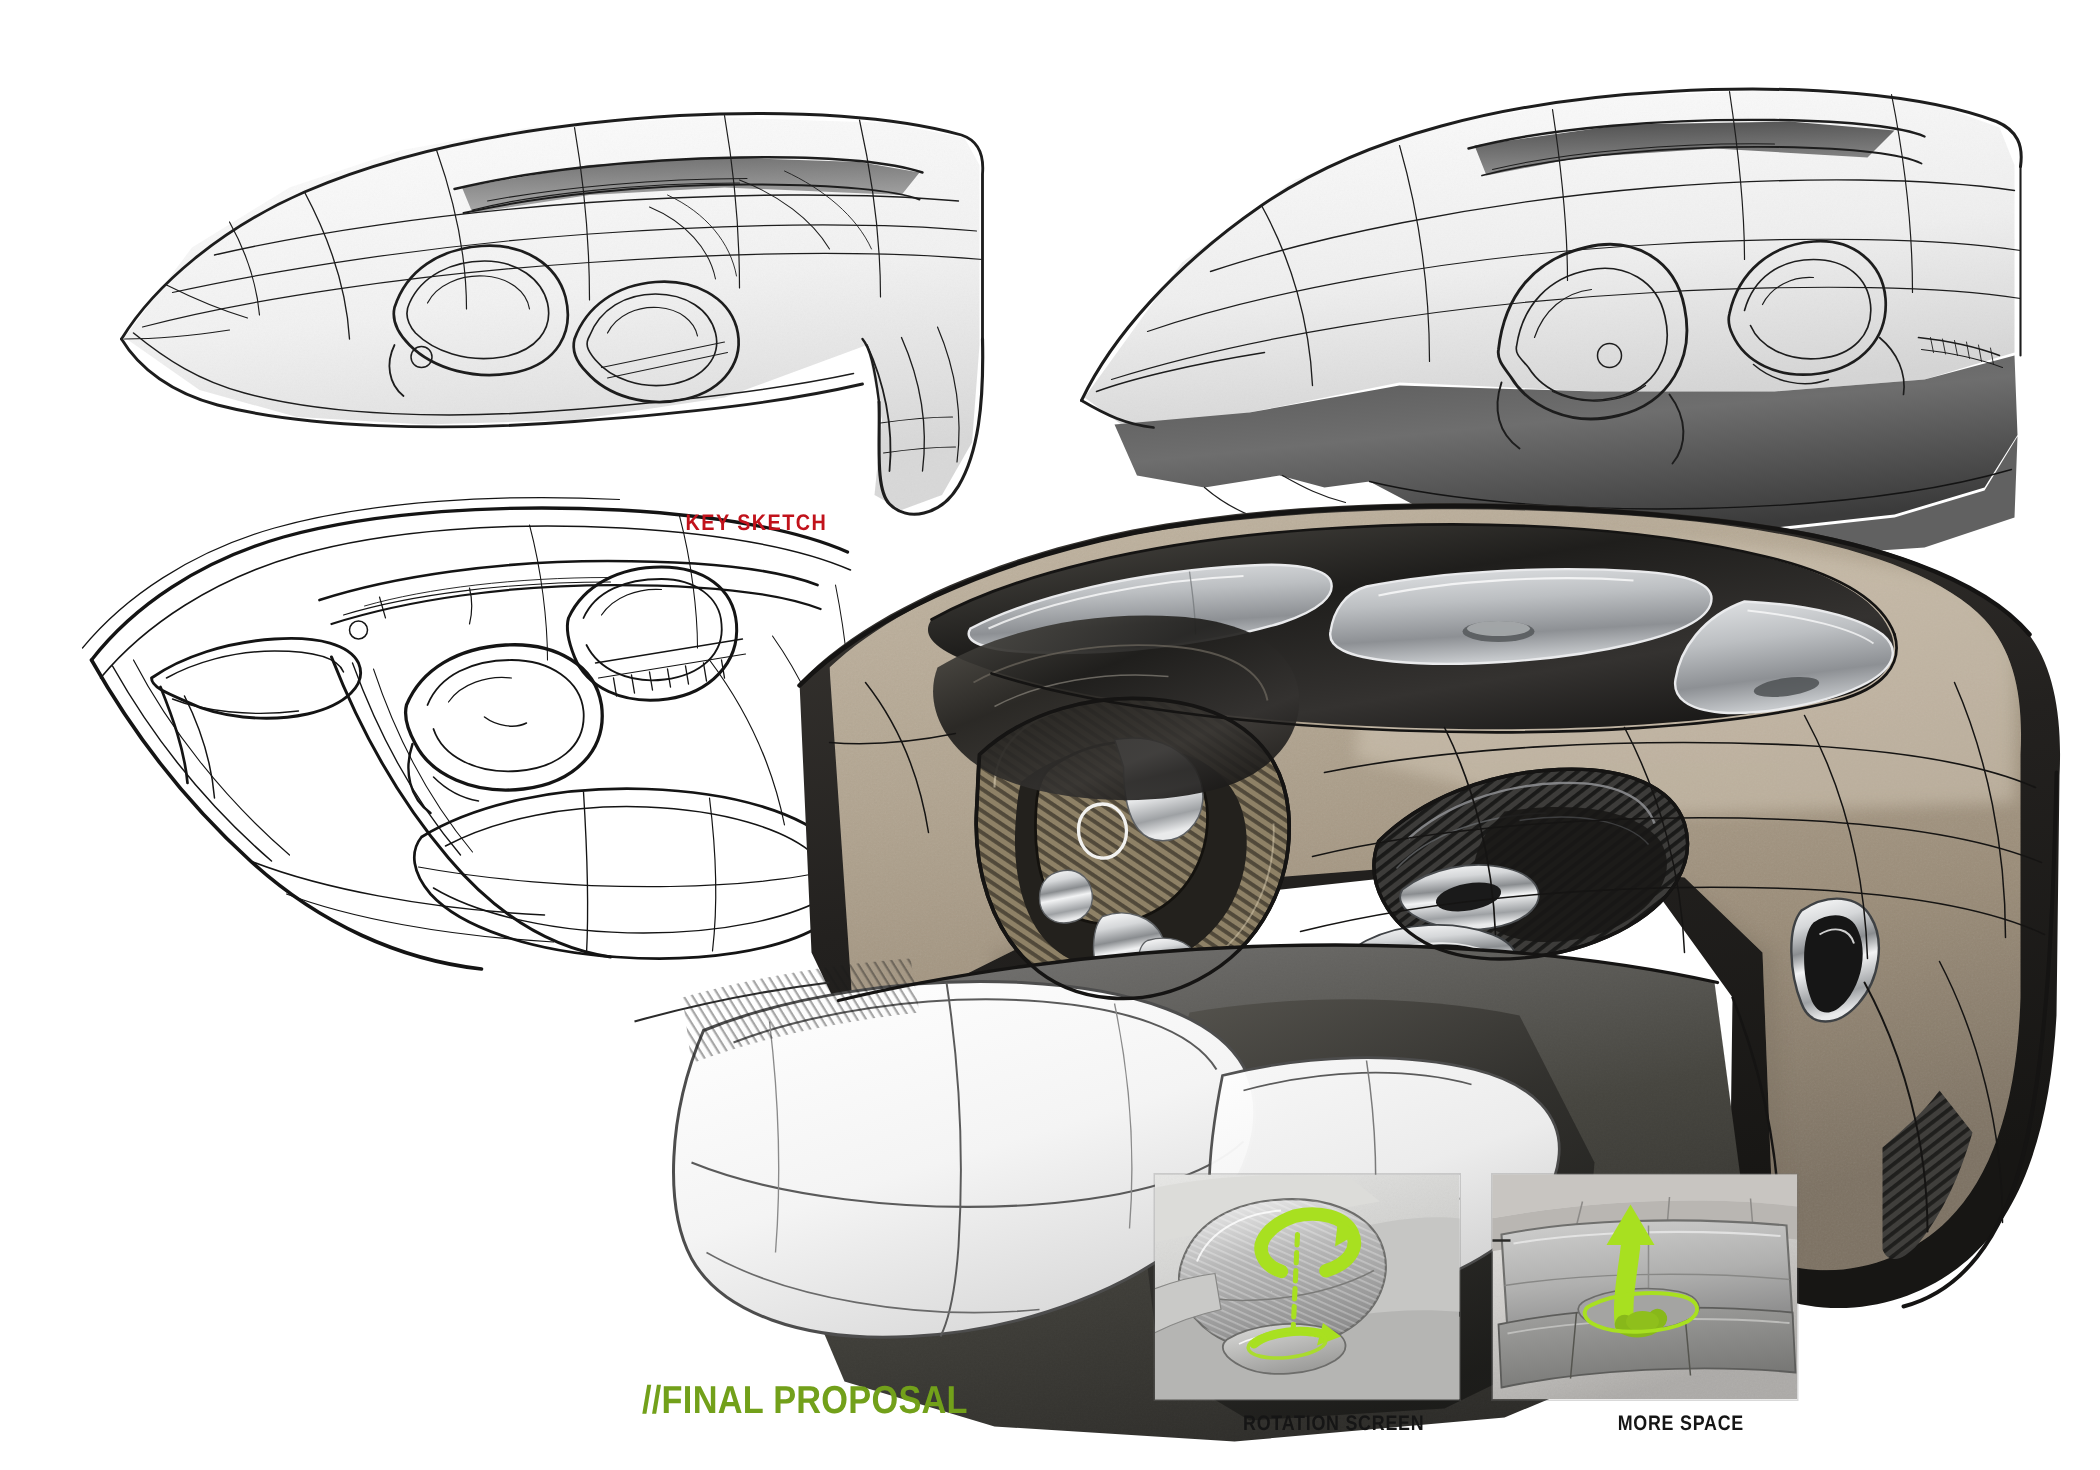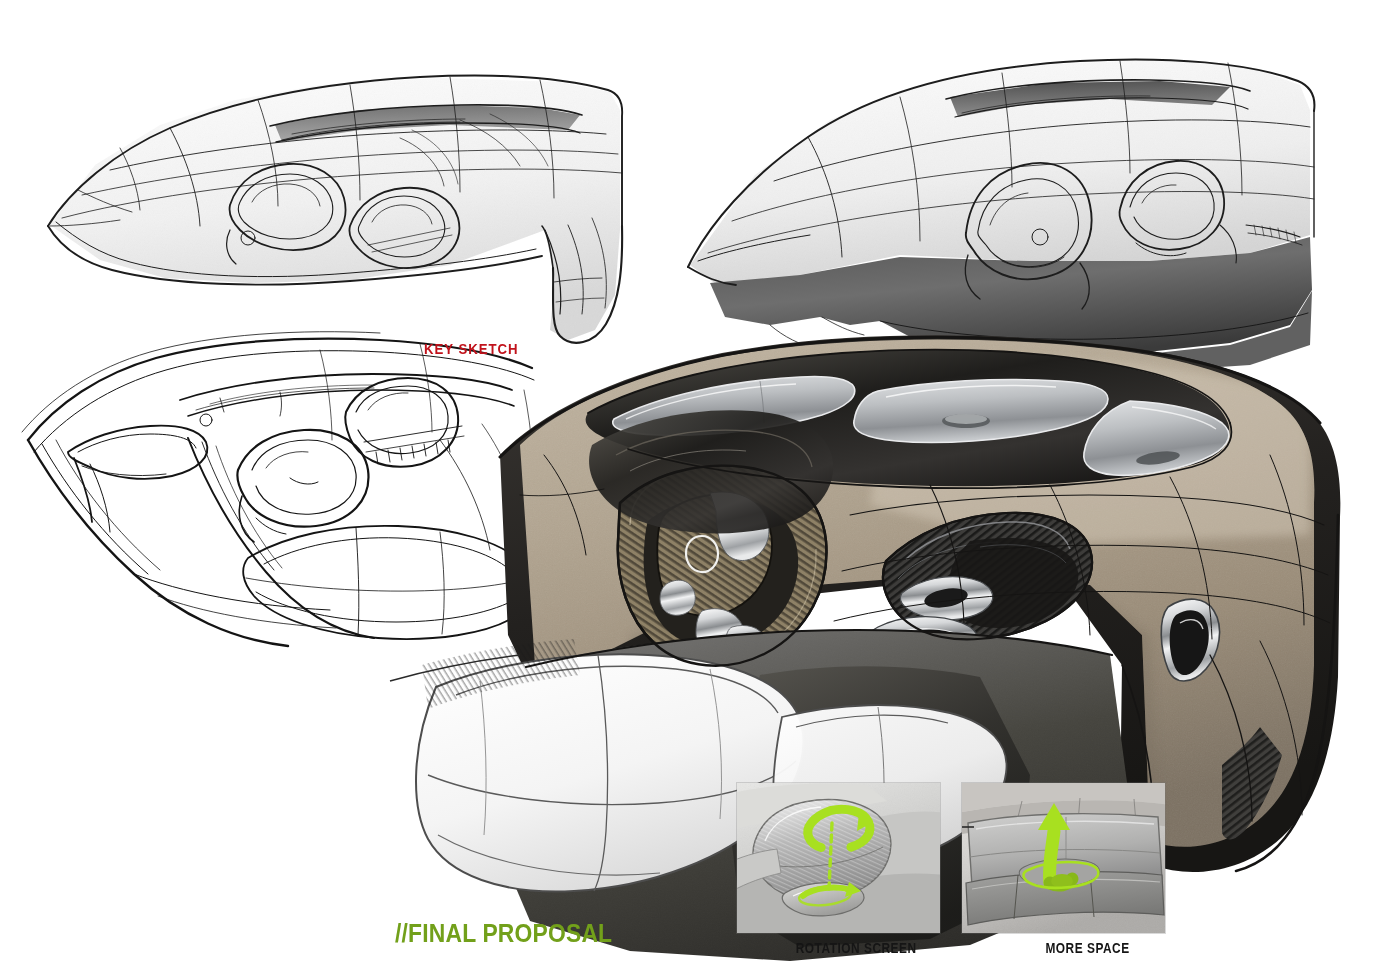--- a/index.html
+++ b/index.html
@@ -2,21 +2,21 @@
 <html><head>
 <meta charset="utf-8">
 <title>Automotive Interior Design Board</title>
 <style>
   html,body{margin:0;padding:0;background:#ffffff;}
   body{
     width:1400px;height:980px;overflow:hidden;position:relative;
     font-family:"Liberation Sans", sans-serif;
     -webkit-font-smoothing:antialiased;
   }
-  .board{position:absolute;inset:0;background:#ffffff;}
+  .board{position:absolute;inset:0;background:#ffffff;margin-left:33px;}
 
   
   .layer{position:absolute;}
   .svgfill{position:absolute;left:0;top:0;width:100%;height:100%;overflow:visible;}
 
   
   .label{
     position:absolute;
     font-family:"Liberation Sans", sans-serif;
     font-weight:bold;

